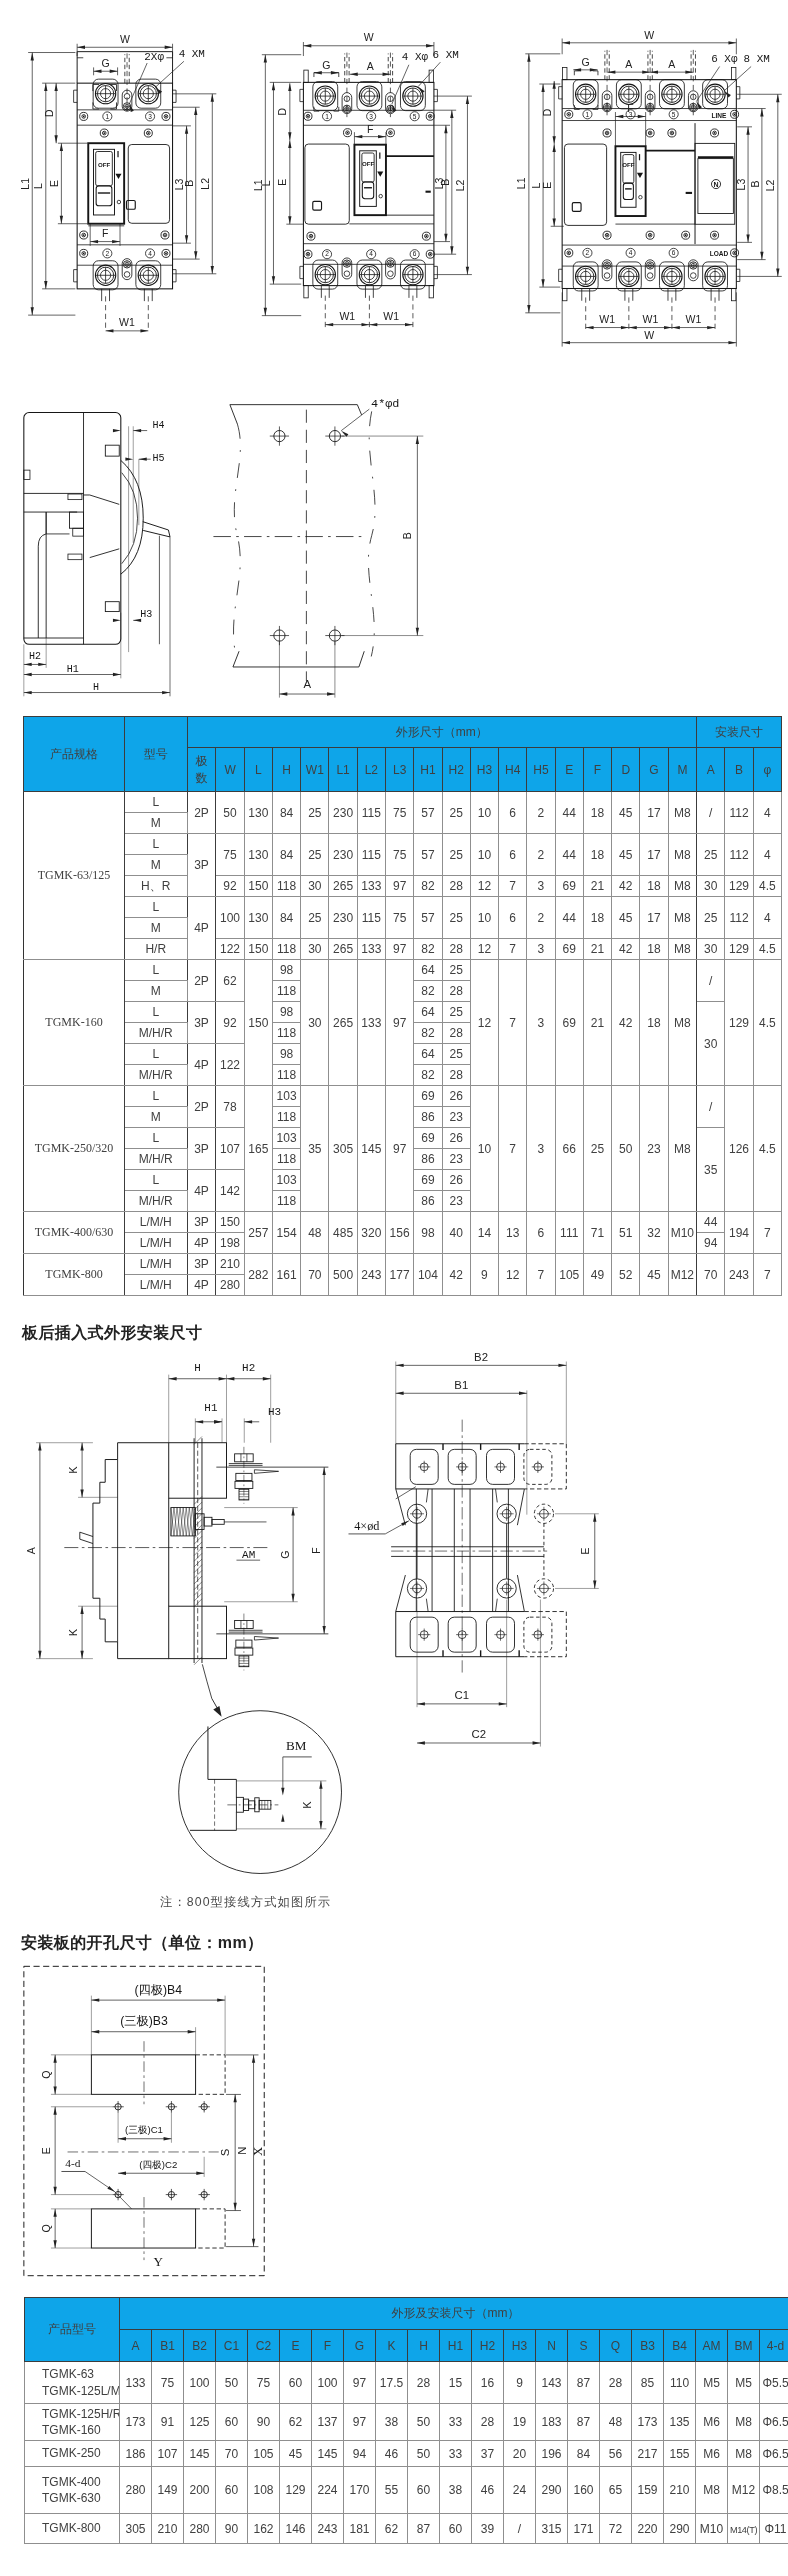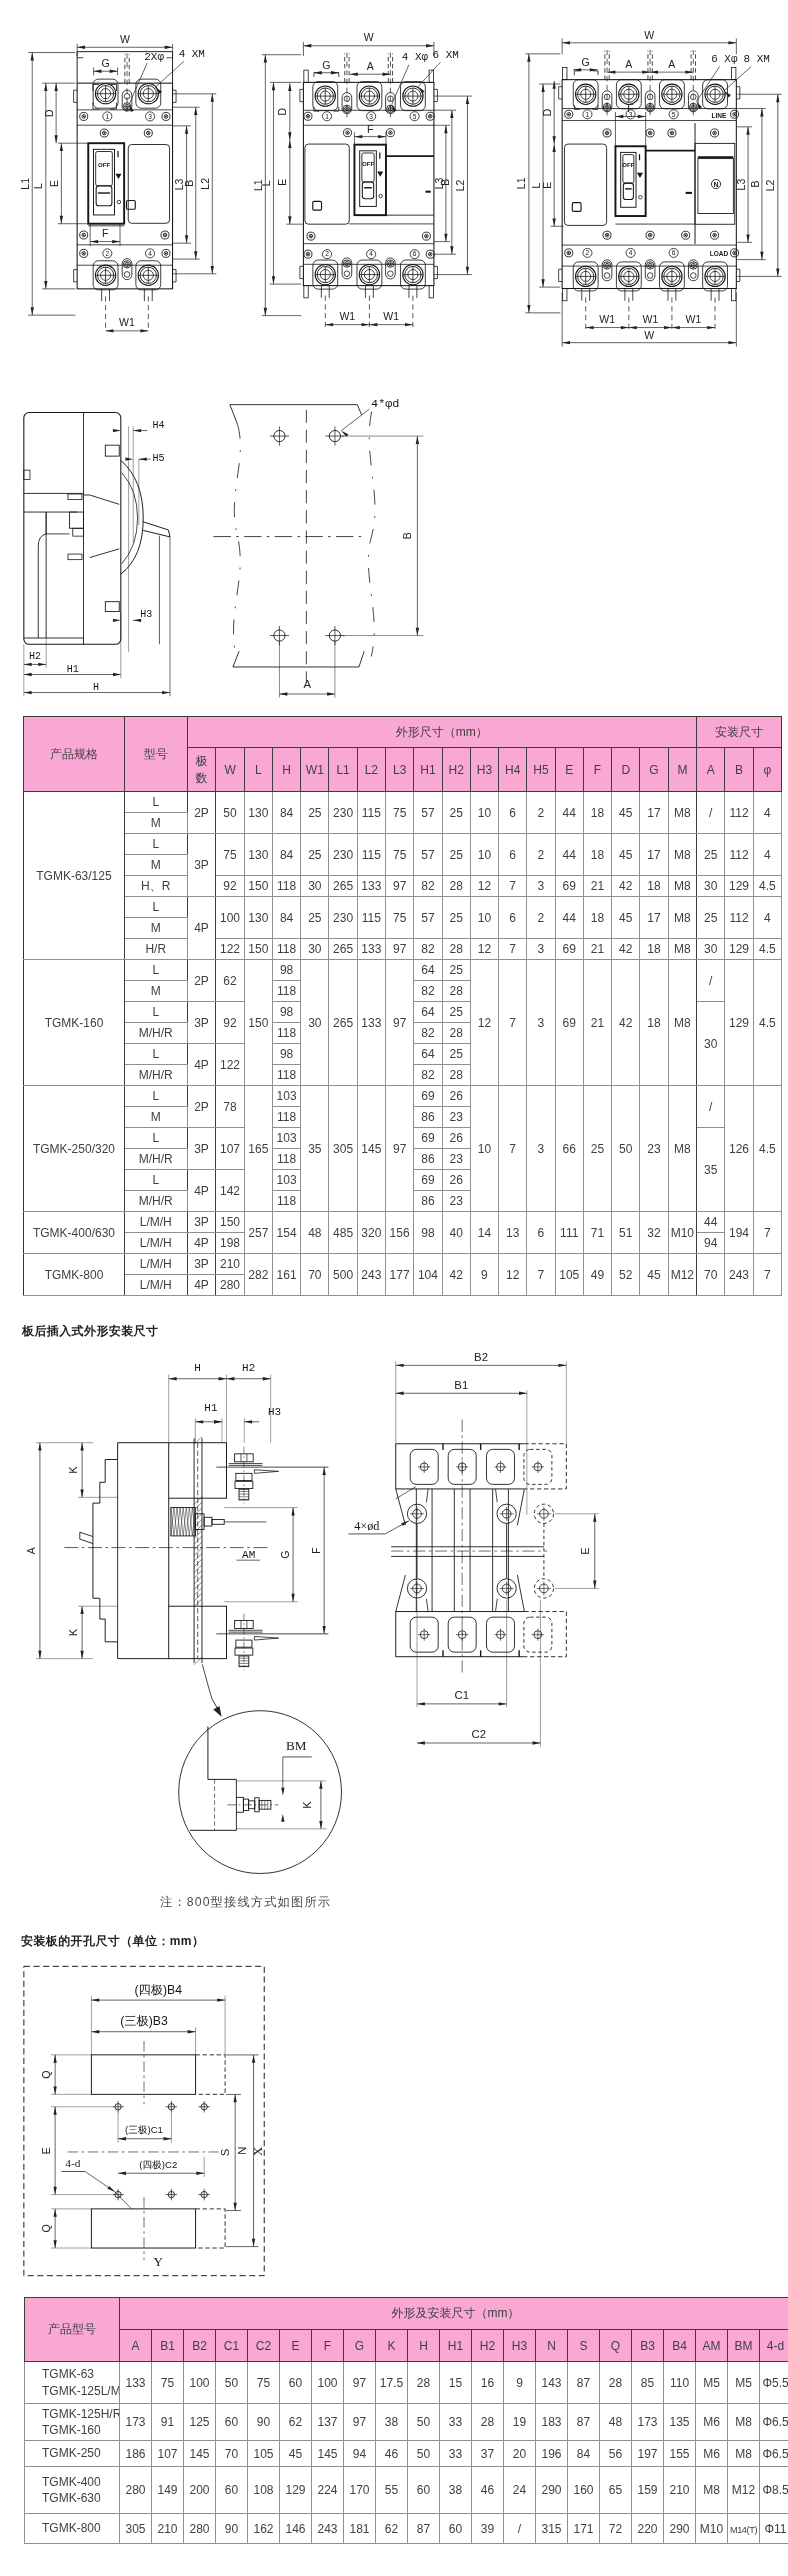--- a/index.html
+++ b/index.html
@@ -1,35 +1,35 @@
 <!DOCTYPE html>
 <html style="font-size:14px"><head><meta charset="utf-8"><title>TGMK</title><style>
 html,body{margin:0;padding:0;background:#fff;}
 body{font-family:"Liberation Sans",sans-serif;}
 #page{position:relative;width:788px;height:2576px;background:#fff;overflow:hidden;}
 table{border-collapse:collapse;table-layout:fixed;font-family:"Liberation Sans",sans-serif;}
 td{padding:0;text-align:center;vertical-align:middle;overflow:hidden;white-space:nowrap;}
 .t1 td, .t2 td{font-size:12px;color:#404040;}
-.hd{background:#f9a8d4;border:0.9px solid #3c3c3c;color:#3d3d3d;font-size:11.4px;}
+.hd{background:#0ea5e9;border:0.9px solid #3c3c3c;color:#3d3d3d;font-size:11.4px;}
 .t1{border:1.8px solid #333;}
 .t2{border:1.8px solid #333;}
 .bd{border:0.9px solid #8f8f8f;background:#fff;}
 .gt{border-top:1.8px solid #3c3c3c;}
 .gb2{border-top:0.9px solid #555;}
 .c1{border-left:0.9px solid #3c3c3c;border-right:0.9px solid #3c3c3c;}
 .c2{border-right:0.9px solid #3c3c3c;}
 .cM{border-right:0.9px solid #3c3c3c;}
-.glbl{border-left:1.8px solid #333;border-right:0.9px solid #3c3c3c;}
+.glbl{border-left:1.8px solid #333;border-right:0.9px solid #3c3c3c;font-family:Liberation Serif, serif;}
 .hr1{height:31px;}
 .hr2{height:44px;}
 .br{height:21px;}
 .h2r1{height:32px;}
 .h2r2{height:32px;}
 .t2 .lbl{text-align:left;padding-left:17px;line-height:1.35;}
-.heading{position:absolute;font-size:12px;font-weight:bold;color:#222;letter-spacing:0.4px;}
+.heading{position:absolute;font-size:16px;font-weight:bold;color:#222;letter-spacing:0.4px;}
 .note{position:absolute;font-size:12.3px;color:#4a4a4a;letter-spacing:1.1px;}
 </style></head><body>
 <div id="page">
     <svg width="788" height="716" viewBox="0 0 900 818" style="position:absolute;left:0;top:0">
       <g>
         <rect x="88.0" y="95.0" width="109.0" height="235.0" stroke="#161616" stroke-width="1.2" fill="none"></rect>
         <line x1="88.0" y1="103.0" x2="84.0" y2="103.0" stroke="#161616" stroke-width="0.9"></line>
         <line x1="84.0" y1="103.0" x2="84.0" y2="117.0" stroke="#161616" stroke-width="0.9"></line>
         <line x1="84.0" y1="117.0" x2="88.0" y2="117.0" stroke="#161616" stroke-width="0.9"></line>
         <line x1="197.0" y1="103.0" x2="201.0" y2="103.0" stroke="#161616" stroke-width="0.9"></line>
@@ -1682,21 +1682,21 @@
           <td class="bd">145</td>
           <td class="bd">94</td>
           <td class="bd">46</td>
           <td class="bd">50</td>
           <td class="bd">33</td>
           <td class="bd">37</td>
           <td class="bd">20</td>
           <td class="bd">196</td>
           <td class="bd">84</td>
           <td class="bd">56</td>
-          <td class="bd">197</td>
+          <td class="bd">217</td>
           <td class="bd">155</td>
           <td class="bd">M6</td>
           <td class="bd">M8</td>
           <td class="bd">Φ6.5</td>
         </tr>
         <tr style="height:47px">
           <td class="bd lbl">TGMK-400<br>TGMK-630</td>
           <td class="bd">280</td>
           <td class="bd">149</td>
           <td class="bd">200</td>

